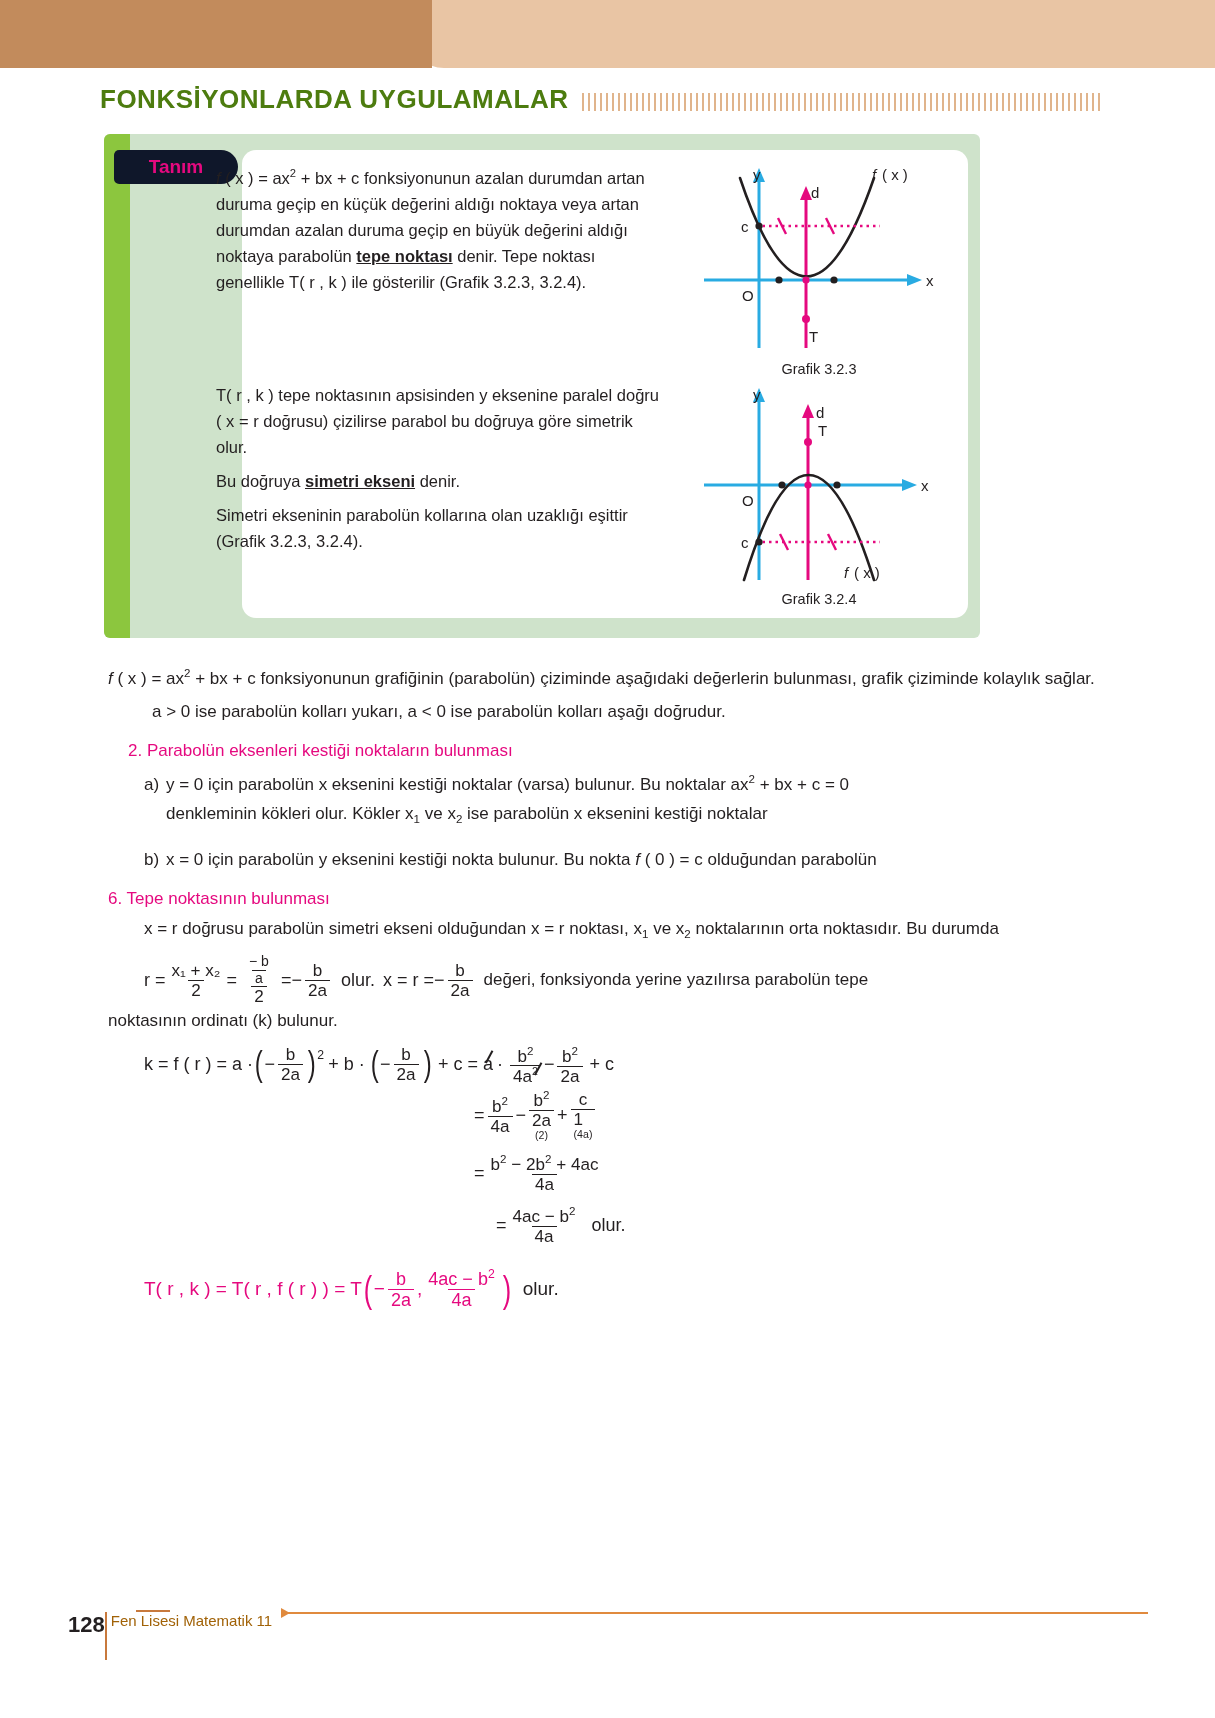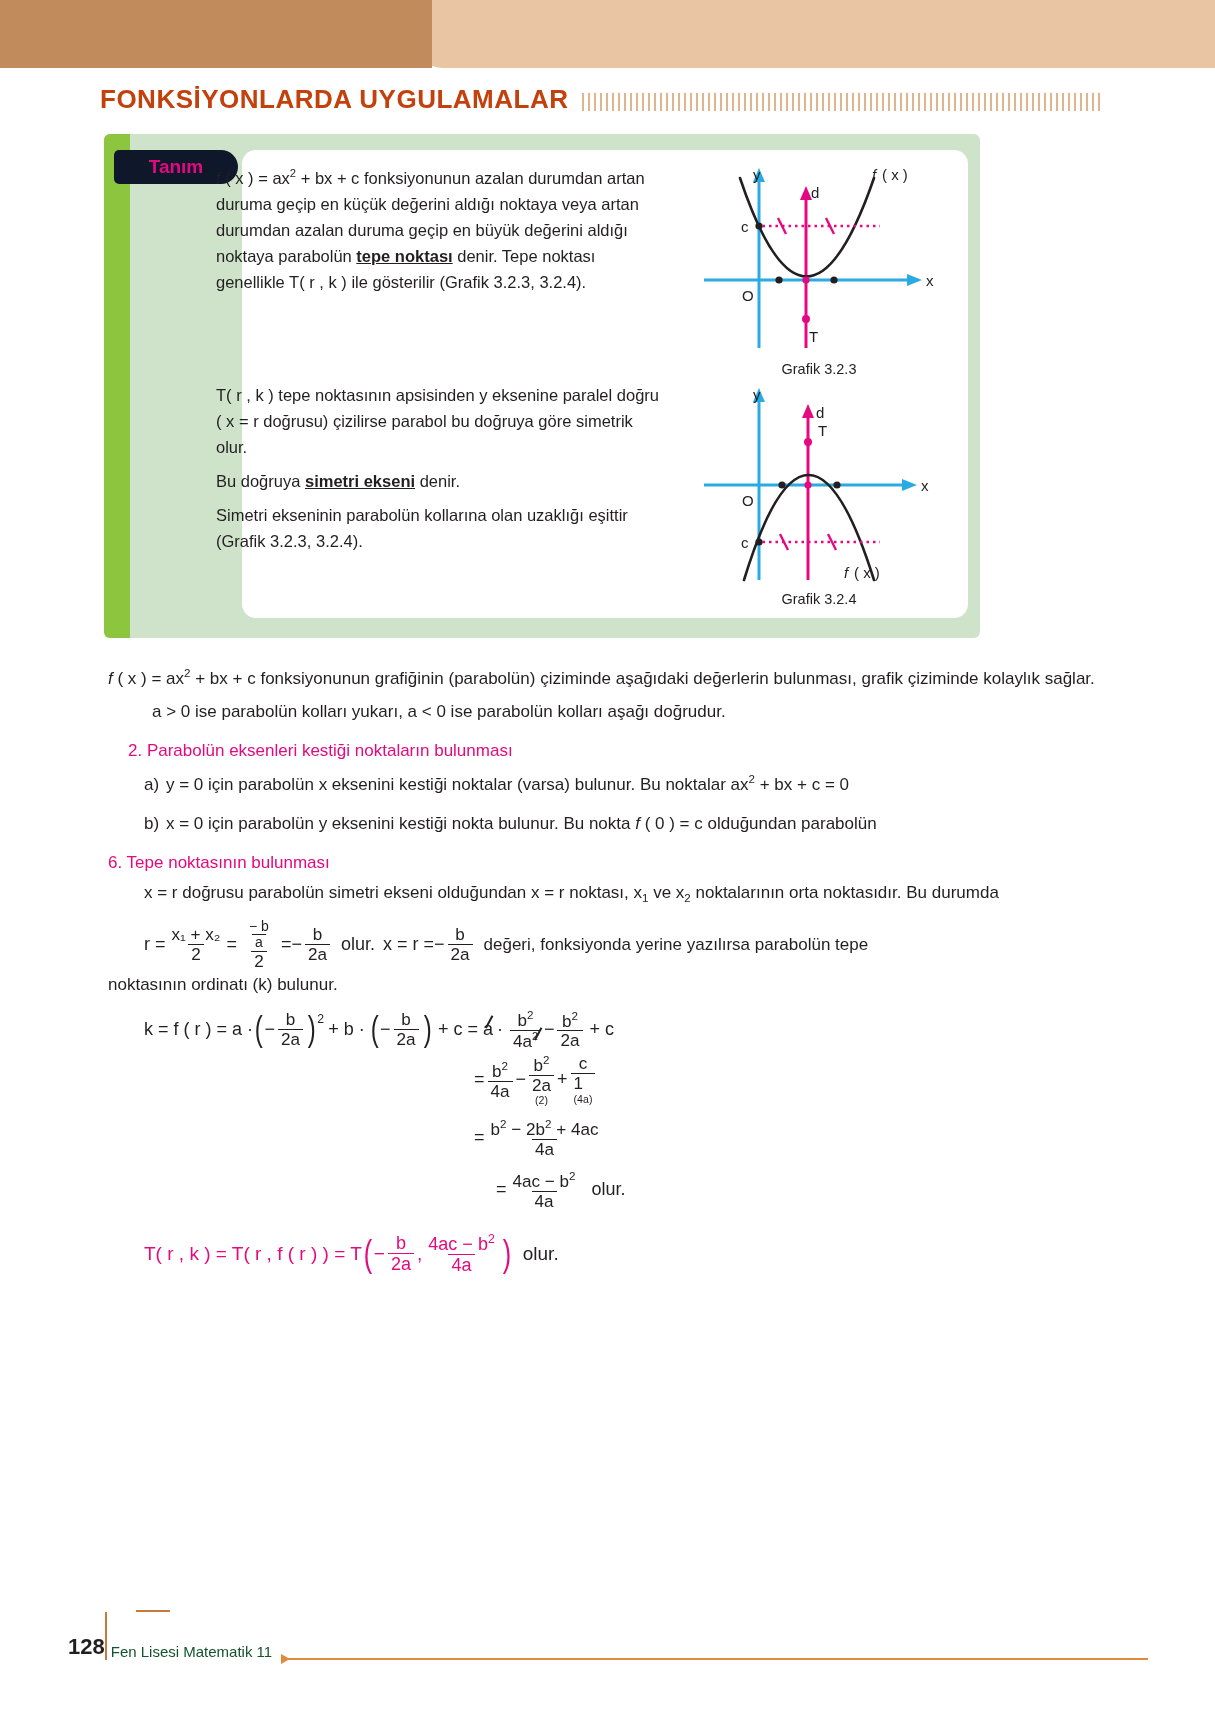--- a/index.html
+++ b/index.html
@@ -36,21 +36,21 @@
     position: absolute;
     top: 84px; left: 100px;
     width: 1000px;
     display: flex;
     align-items: center;
     gap: 14px;
   }
   .section-title {
     font-size: 26px;
     font-weight: bold;
-    color: #c2410c;
+    color: #4d7c0f;
     letter-spacing: 0.5px;
     white-space: nowrap;
     font-family: "Liberation Sans", sans-serif;
   }
   .dash-rule {
     flex: 1;
     height: 18px;
     background-image: repeating-linear-gradient(
       to right,
       #e0b48c 0px, #e0b48c 2px,
@@ -215,36 +215,36 @@
   }
   .final-eq .frac .den { border-top-color: #e5097f; }
   .final-eq .olur { color: #231f20; margin-left: 10px; }
 
   
   .footer {
     position: absolute;
     bottom: 58px; left: 68px;
     width: 1080px;
     display: flex;
-    align-items: flex-end;
+    align-items: flex-start;
     gap: 0;
   }
   .footer-rule-v {
     width: 2px; height: 48px; background: #c8793c;
     margin-right: 4px;
   }
   .footer-tick {
     position: absolute;
     left: 68px; top: -2px;
     width: 34px; height: 2px; background: #c8793c;
   }
   .page-num {
     font-size: 22px; font-weight: bold; color: #231f20;
   }
-  .footer-text { font-size: 15px; color: #14532d; }
+  .footer-text { font-size: 15px; color: #a16207; }
   .footer-arrow {
     flex: 1; height: 2px; background: #e08a3e; position: relative;
     margin-left: 10px; margin-right: 0px;
   }
   .footer-arrow::before {
     content: "";
     position: absolute; left: -1px; top: -4px;
     border-left: 9px solid #e08a3e;
     border-top: 5px solid transparent;
     border-bottom: 5px solid transparent;
@@ -355,20 +355,21 @@
 </div>
 
 <div class="body-area">
 
   <p class="para para-intro"><span class="mi">f</span> ( x ) = ax<span class="sup">2</span> + bx + c  fonksiyonunun grafiğinin (parabolün) çiziminde aşağıdaki değerlerin bulunması, grafik çiziminde kolaylık sağlar.</p>
 
   <p class="indent1">a &gt; 0  ise parabolün kolları yukarı,  a &lt; 0  ise parabolün kolları aşağı doğrudur.</p>
 
   <div class="num-head">2. Parabolün eksenleri kestiği noktaların bulunması</div>
   <p class="indent-letter"><span class="hang">a)</span><span>y = 0  için parabolün x eksenini kestiği noktalar (varsa) bulunur. Bu noktalar  ax<span class="sup">2</span> + bx + c = 0</span></p>
+  <p class="indent-cont">denkleminin kökleri olur. Kökler  x<span class="sub">1</span>  ve  x<span class="sub">2</span>  ise parabolün x eksenini kestiği noktalar</p>
 
   <p class="indent-letter" style="margin-top:12px"><span class="hang">b)</span><span>x = 0  için parabolün y eksenini kestiği nokta bulunur. Bu nokta  <span class="mi">f</span> ( 0 ) = c  olduğundan parabolün</span></p>
 
   <div class="num-head" style="padding-left:8px">6. Tepe noktasının bulunması</div>
   <p class="indent1" style="padding-left:44px">x = r  doğrusu parabolün simetri ekseni olduğundan  x = r  noktası,  x<span class="sub">1</span>  ve  x<span class="sub">2</span>  noktalarının orta noktasıdır. Bu durumda</p>
 
   <div class="eqline" style="padding-left:44px; margin-top:6px;">
     <span>r =</span>
     <span class="frac">
       <span class="num">x₁ + x₂</span>

